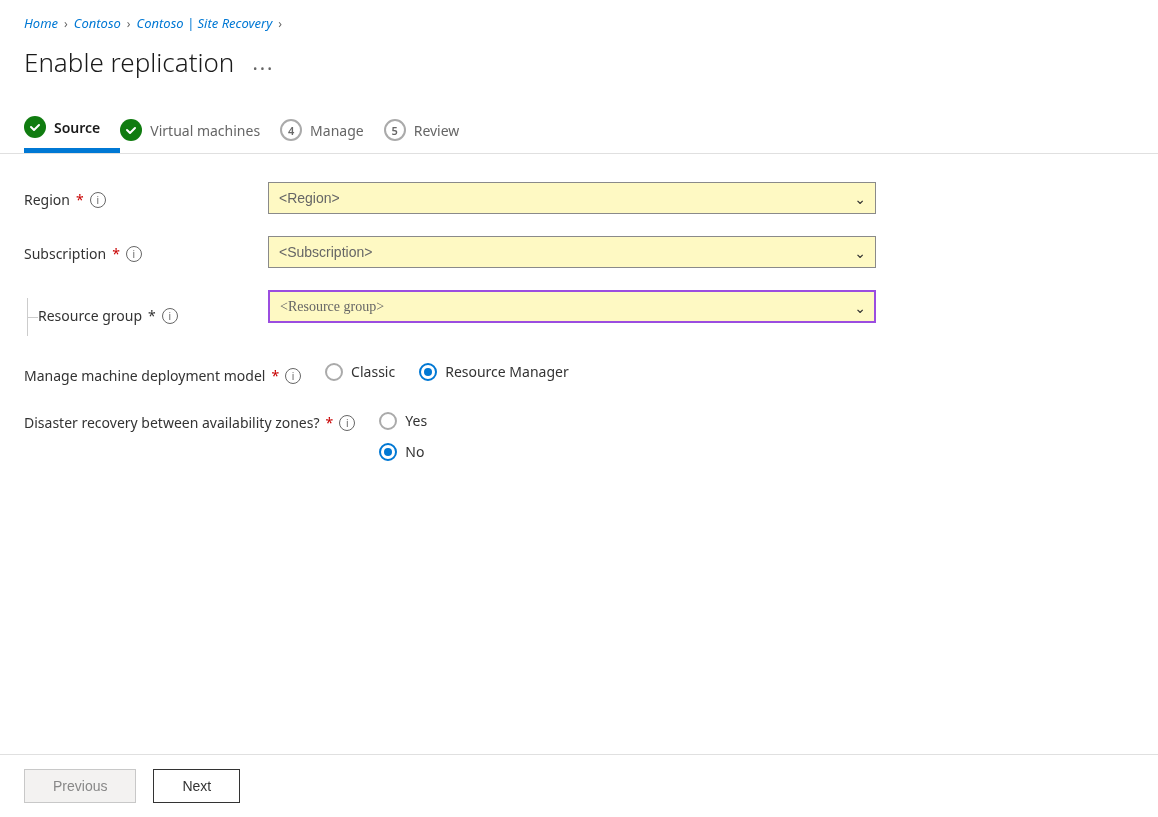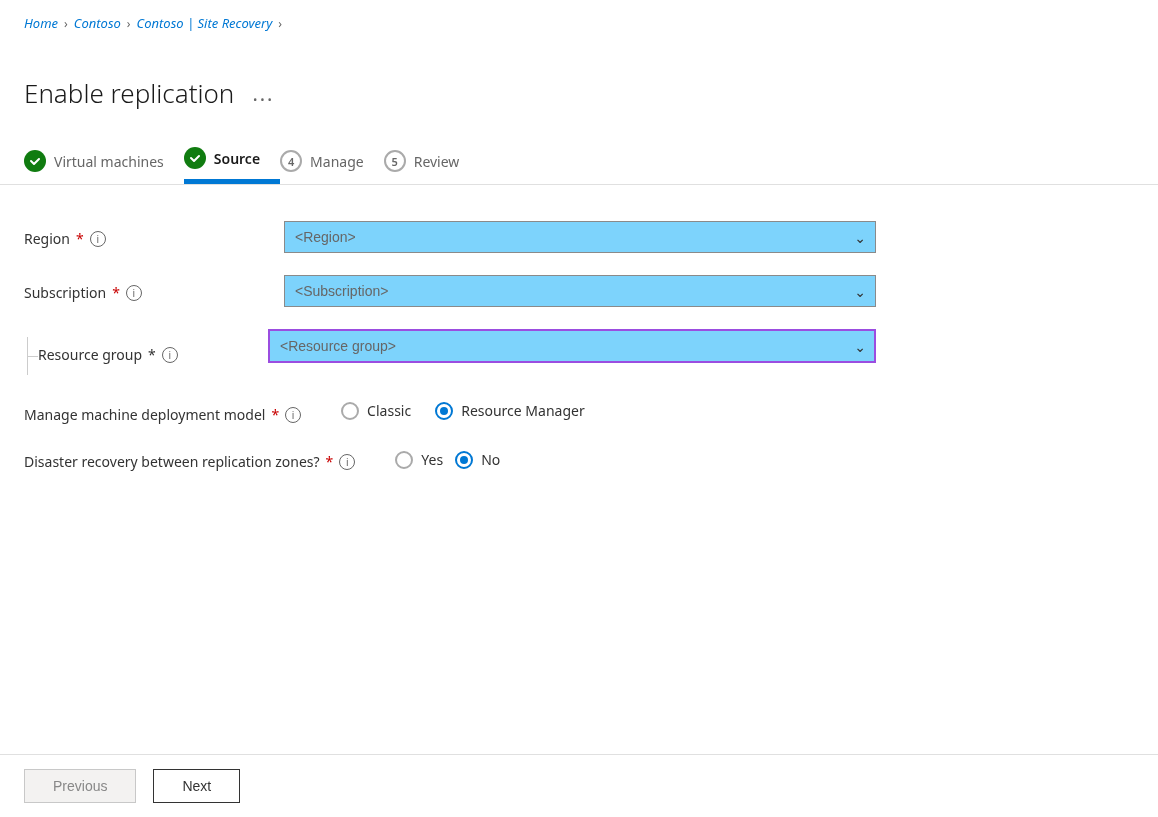--- a/index.html
+++ b/index.html
@@ -30,21 +30,20 @@
     .breadcrumb-sep {
       color: #666;
       font-size: 12px;
     }
 
     .page-header {
       display: flex;
       align-items: center;
       padding: 4px 24px 24px 24px;
       gap: 12px;
-      margin-top: 31px;
     }
     .page-title {
       font-size: 26px;
       font-weight: 300;
       color: #1a1a1a;
     }
     .ellipsis-btn {
       font-size: 20px;
       color: #666;
       cursor: pointer;
@@ -113,22 +112,21 @@
 
     .form-area {
       padding: 28px 24px;
       max-width: 900px;
     }
 
     .form-row {
       display: flex;
       align-items: flex-start;
       margin-bottom: 22px;
-      gap: 40px;
-      margin-top: 8px;
+      gap: 24px;
     }
 
     .form-label {
       display: flex;
       align-items: center;
       gap: 6px;
       min-width: 220px;
       padding-top: 8px;
       font-size: 14px;
       color: #333;
@@ -160,32 +158,33 @@
 
     .select-wrapper {
       position: relative;
       width: 100%;
     }
 
     .select-field {
       width: 100%;
       padding: 7px 36px 7px 10px;
       border: 1px solid #8a8a8a;
-      background: #7dd3fc;
+      background: #fef9c3;
       font-size: 14px;
       color: #666;
       cursor: pointer;
       appearance: none;
       -webkit-appearance: none;
       outline: none;
     }
 
     .select-field.active-border {
       border-color: #9b4de0;
       border-width: 2px;
+      font-family: Liberation Serif, serif;
     }
 
     .select-chevron {
       position: absolute;
       right: 10px;
       top: 50%;
       transform: translateY(-50%);
       pointer-events: none;
       font-size: 14px;
       color: #333;
@@ -224,21 +223,21 @@
 
     .radio-dot {
       width: 8px;
       height: 8px;
       border-radius: 50%;
       background: #0078d4;
     }
 
     .radio-vertical-group {
       display: flex;
-      flex-direction: row;
+      flex-direction: column;
       gap: 12px;
       padding-top: 4px;
     }
 
     .resource-group-row {
       display: flex;
       align-items: flex-start;
       margin-bottom: 22px;
       gap: 24px;
     }
@@ -309,36 +308,36 @@
   <span class="breadcrumb-sep">›</span>
 </nav>
 
 <div class="page-header">
   <h1 class="page-title">Enable replication</h1>
   <span class="ellipsis-btn">...</span>
 </div>
 
 <div class="steps-nav">
 
+  <div class="step-item active">
+    <div class="step-icon completed">
+      <svg class="check-svg" viewBox="0 0 12 12" fill="none">
+        <path d="M2 6l3 3 5-5" stroke="white" stroke-width="2" stroke-linecap="round" stroke-linejoin="round"></path>
+      </svg>
+    </div>
+    <span>Source</span>
+  </div>
+
   <div class="step-item">
     <div class="step-icon completed">
       <svg class="check-svg" viewBox="0 0 12 12" fill="none">
         <path d="M2 6l3 3 5-5" stroke="white" stroke-width="2" stroke-linecap="round" stroke-linejoin="round"></path>
       </svg>
     </div>
     <span>Virtual machines</span>
-  </div>
-
-  <div class="step-item active">
-    <div class="step-icon completed">
-      <svg class="check-svg" viewBox="0 0 12 12" fill="none">
-        <path d="M2 6l3 3 5-5" stroke="white" stroke-width="2" stroke-linecap="round" stroke-linejoin="round"></path>
-      </svg>
-    </div>
-    <span>Source</span>
   </div>
 
 
   <div class="step-item">
     <div class="step-icon number">4</div>
     <span>Manage</span>
   </div>
 
   <div class="step-item">
     <div class="step-icon number">5</div>
@@ -423,21 +422,21 @@
             <div class="radio-dot"></div>
           </div>
           <span>Resource Manager</span>
         </label>
       </div>
     </div>
   </div>
 
   <div class="form-row">
     <div class="form-label" style="align-items:flex-start; padding-top: 6px;">
-      <span style="line-height: 1.4;">Disaster recovery between replication zones?</span>
+      <span style="line-height: 1.4;">Disaster recovery between availability zones?</span>
       <span class="required">*</span>
       <span class="info-icon" style="margin-top:2px;">i</span>
     </div>
     <div class="form-control-wrap">
       <div class="radio-vertical-group">
 
         <label class="radio-option">
           <div class="radio-circle"></div>
           <span>Yes</span>
         </label>

